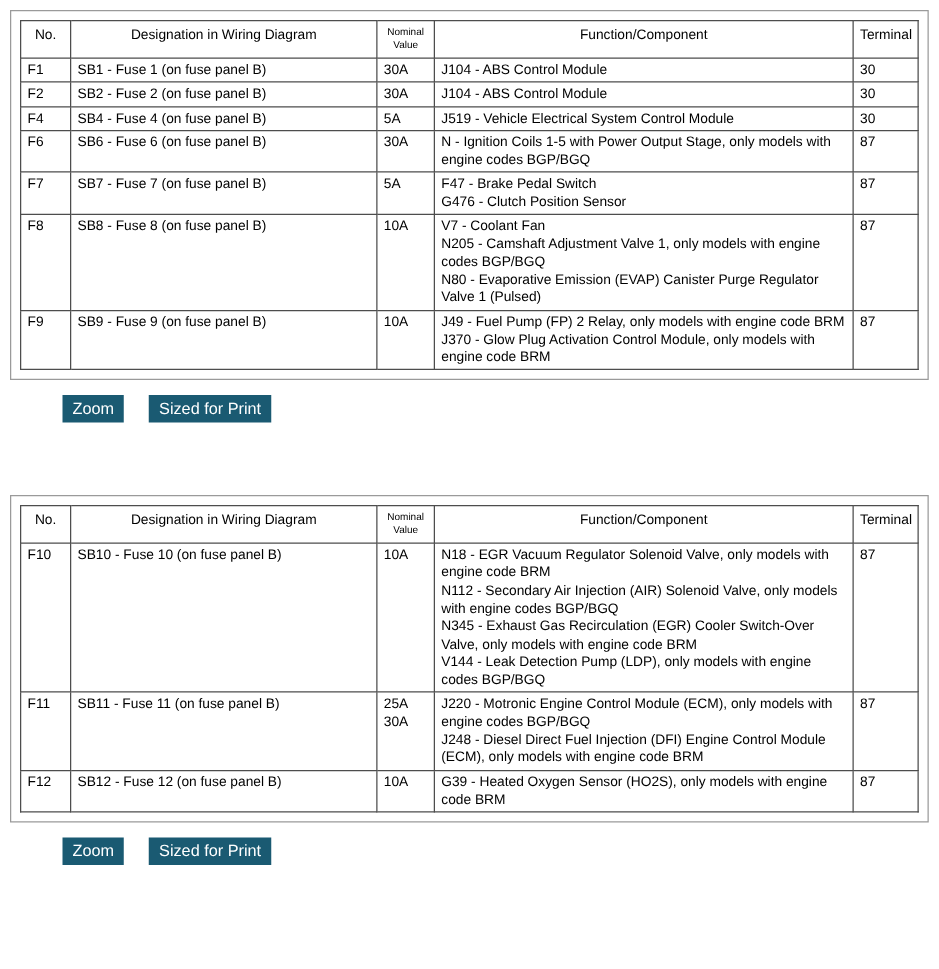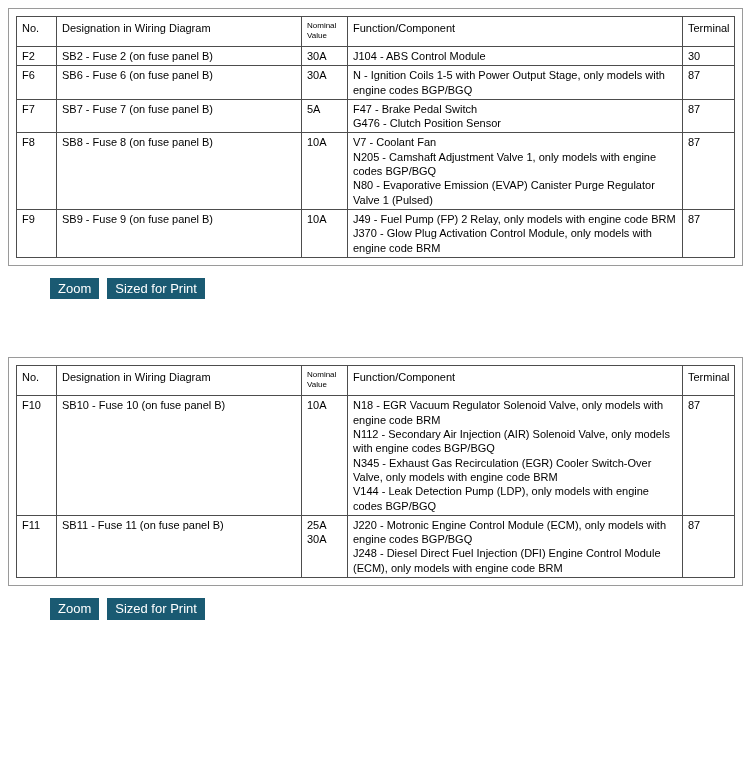--- a/index.html
+++ b/index.html
@@ -25,31 +25,31 @@
   .fuse th, .fuse td {
     border: 1px solid #4d4d4d;
     font-size: 11px;
     font-weight: normal;
     line-height: 1.3;
     padding: 2px 5px;
     vertical-align: top;
     text-align: left;
     overflow: hidden;
   }
-  .fuse thead th { height: 30px; padding-top: 4px; }
+  .fuse thead th { height: 30px; padding-top: 4px; text-align: center; }
   th.th-val { font-size: 8px; line-height: 1.25; }
   .dbl { border-left: 3px double #4d4d4d; }
   .center { text-align: center; }
   .prelines { white-space: pre-line; }
   col.c-no  { width: 40px; }
   col.c-des { width: 245px; }
   col.c-val { width: 46px; }
   col.c-ter { width: 52px; }
 
-  .btnbar { display: flex; gap: 8px; margin: 12px 0 0 6px; padding-left: 36px; }
+  .btnbar { display: flex; gap: 20px; margin: 12px 0 0 6px; padding-left: 36px; }
   .btn {
     background: var(--accent, #1A5A72);
     color: #fff;
     border: none;
     font-family: "Liberation Sans", sans-serif;
     font-size: 13px;
     padding: 3px 8px;
     cursor: pointer;
     border-radius: 0;
     line-height: 1.2;
@@ -76,24 +76,38 @@
           <th>No.</th>
           <th class="dbl">Designation in Wiring Diagram</th>
           <th class="th-val prelines">Nominal
 Value</th>
           <th class="dbl">Function/Component</th>
           <th>Terminal</th>
         </tr>
       </thead>
       <tbody>
           <tr>
+            <td>F1</td>
+            <td class="dbl">SB1 - Fuse 1 (on fuse panel B)</td>
+            <td class="center prelines">30A</td>
+            <td class="dbl prelines">J104 - ABS Control Module</td>
+            <td class="center">30</td>
+          </tr>
+          <tr>
             <td>F2</td>
             <td class="dbl">SB2 - Fuse 2 (on fuse panel B)</td>
             <td class="center prelines">30A</td>
             <td class="dbl prelines">J104 - ABS Control Module</td>
+            <td class="center">30</td>
+          </tr>
+          <tr>
+            <td>F4</td>
+            <td class="dbl">SB4 - Fuse 4 (on fuse panel B)</td>
+            <td class="center prelines">5A</td>
+            <td class="dbl prelines">J519 - Vehicle Electrical System Control Module</td>
             <td class="center">30</td>
           </tr>
           <tr>
             <td>F6</td>
             <td class="dbl">SB6 - Fuse 6 (on fuse panel B)</td>
             <td class="center prelines">30A</td>
             <td class="dbl prelines">N - Ignition Coils 1-5 with Power Output Stage, only models with engine codes BGP/BGQ</td>
             <td class="center">87</td>
           </tr>
           <tr>
@@ -164,20 +178,27 @@
           </tr>
           <tr>
             <td>F11</td>
             <td class="dbl">SB11 - Fuse 11 (on fuse panel B)</td>
             <td class="center prelines">25A
 30A</td>
             <td class="dbl prelines">J220 - Motronic Engine Control Module (ECM), only models with engine codes BGP/BGQ
 J248 - Diesel Direct Fuel Injection (DFI) Engine Control Module (ECM), only models with engine code BRM</td>
             <td class="center">87</td>
           </tr>
+          <tr>
+            <td>F12</td>
+            <td class="dbl">SB12 - Fuse 12 (on fuse panel B)</td>
+            <td class="center prelines">10A</td>
+            <td class="dbl prelines">G39 - Heated Oxygen Sensor (HO2S), only models with engine code BRM</td>
+            <td class="center">87</td>
+          </tr>
         </tbody>
     </table>
   </section>
 
   <div class="btnbar">
     <button class="btn">Zoom</button>
     <button class="btn">Sized for Print</button>
   </div>
 
 </div>

